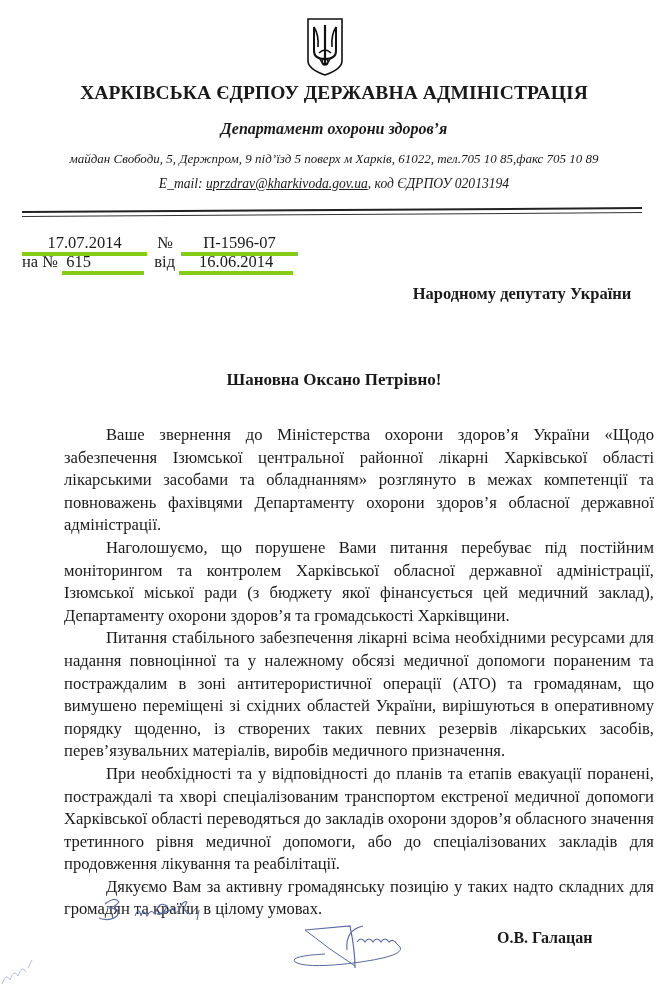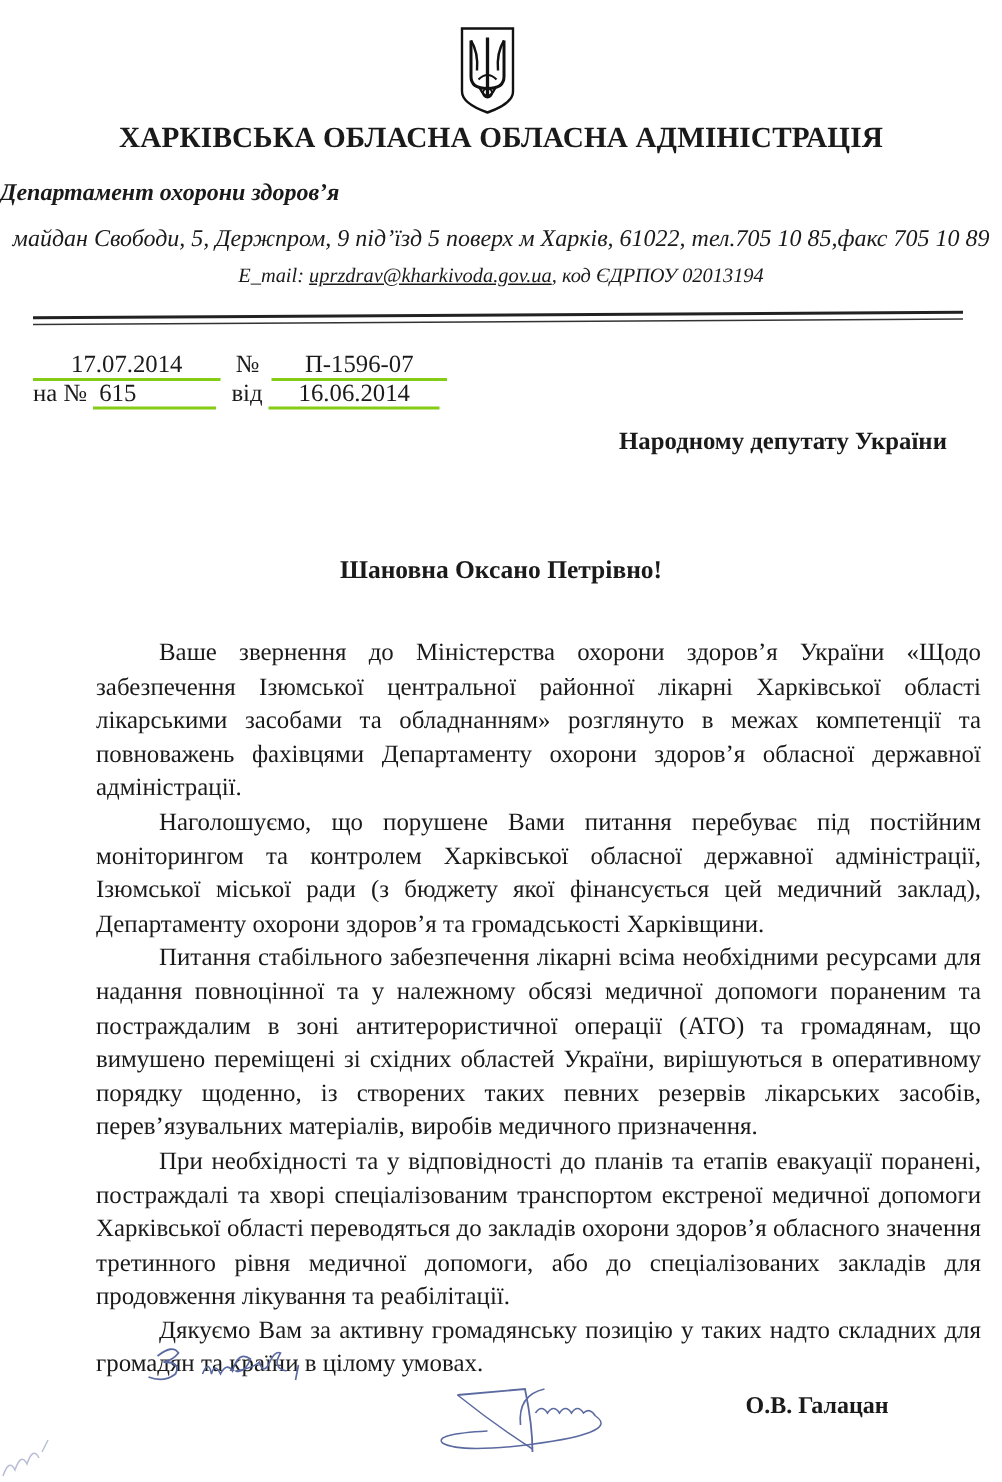--- a/index.html
+++ b/index.html
@@ -2,32 +2,32 @@
 <html><head>
 <meta charset="utf-8">
 <style>
   html, body { margin:0; padding:0; background:#ffffff; }
   body { width:668px; height:988px; position:relative; overflow:hidden;
          font-family:"Liberation Serif", "DejaVu Serif", serif; color:#1a1a1a; }
   .abs { position:absolute; }
   .emblem { left:306px; top:17px; width:38px; height:60px; }
   .org-title { left:0; width:668px; top:82px; text-align:center; font-weight:bold;
                font-size:19.5px; letter-spacing:0.1px; }
-  .dept-title { left:0; width:668px; top:120px; text-align:left; font-weight:bold;
+  .dept-title { left:0; width:668px; top:120px; text-align:center; font-weight:bold;
                 font-style:italic; font-size:16px; }
   .address { left:0; width:668px; top:151px; text-align:center; font-style:italic;
-             font-size:16px; }
+             font-size:13px; }
   .email-line { left:0; width:668px; top:176px; text-align:center; font-style:italic;
                 font-size:13.6px; }
   .email-line .link { text-decoration:underline; }
   .rule { left:22px; width:620px; }
   .rule.r1 { top:209px; height:2px; background:#222; transform:rotate(-0.35deg); }
   .rule.r2 { top:214px; height:1px; background:#333; transform:rotate(-0.35deg); }
   .reg-row { left:22px; font-size:16.5px; line-height:22px; }
-  .field { display:inline-block; border-bottom:2px solid #84cc16; text-align:center; line-height:18px; }
+  .field { display:inline-block; border-bottom:4px solid #84cc16; text-align:center; line-height:18px; }
   .recipient { left:402px; width:240px; text-align:center; font-weight:bold; font-size:16.5px; line-height:23px; top:282px; }
   .salutation { left:0; width:668px; top:370px; text-align:center; font-weight:bold; font-size:17px; }
   .body-text { left:64px; width:590px; top:424px; font-size:16.6px; line-height:22.6px; text-align:justify; }
   .body-text p { margin:0; text-indent:42px; }
   .role { left:40px; top:994px; font-weight:bold; font-size:20px; }
   .signer { left:497px; top:929px; font-weight:bold; font-size:16px; }
   .hand-note { left:95px; top:892px; width:120px; height:36px; }
   .signature { left:285px; top:920px; width:130px; height:55px; }
   .margin-scribble { left:0px; top:950px; width:40px; height:38px; }
 </style>
@@ -37,21 +37,21 @@
 <svg class="abs emblem" viewBox="0 0 38 60">
   <path d="M2 2 H36 V44 Q36 52 19 58 Q2 52 2 44 Z" fill="none" stroke="#111" stroke-width="1.6"></path>
   <path d="M19 8 V48" stroke="#111" stroke-width="2.2"></path>
   <path d="M8 10 V34 Q8 42 19 42 Q30 42 30 34 V10" fill="none" stroke="#111" stroke-width="2"></path>
   <path d="M8 10 Q13 18 12 30 M30 10 Q25 18 26 30" fill="none" stroke="#111" stroke-width="1.6"></path>
   <path d="M14 42 Q19 52 24 42" fill="none" stroke="#111" stroke-width="1.6"></path>
   <path d="M13 36 Q19 30 25 36" fill="none" stroke="#111" stroke-width="1.4"></path>
   <circle cx="19" cy="45" r="3" fill="none" stroke="#111" stroke-width="1.3"></circle>
 </svg>
 
-<div class="abs org-title">ХАРКІВСЬКА ОБЛАСНА ОБЛАСНА АДМІНІСТРАЦІЯ</div>
+<div class="abs org-title">ХАРКІВСЬКА ЄДРПОУ ДЕРЖАВНА АДМІНІСТРАЦІЯ</div>
 <div class="abs dept-title">Департамент охорони здоров’я</div>
 <div class="abs address">майдан  Свободи, 5, Держпром, 9 під’їзд  5 поверх  м  Харків, 61022, тел.705 10 85,факс 705 10 89</div>
 <div class="abs email-line">
   <span>E_mail: </span><span class="link">uprzdrav@kharkivoda.gov.ua</span><span>, код ЄДРПОУ 02013194</span>
 </div>
 
 <div class="abs rule r1"></div>
 <div class="abs rule r2"></div>
 
 <div class="abs reg-row" style="top:232px;">

